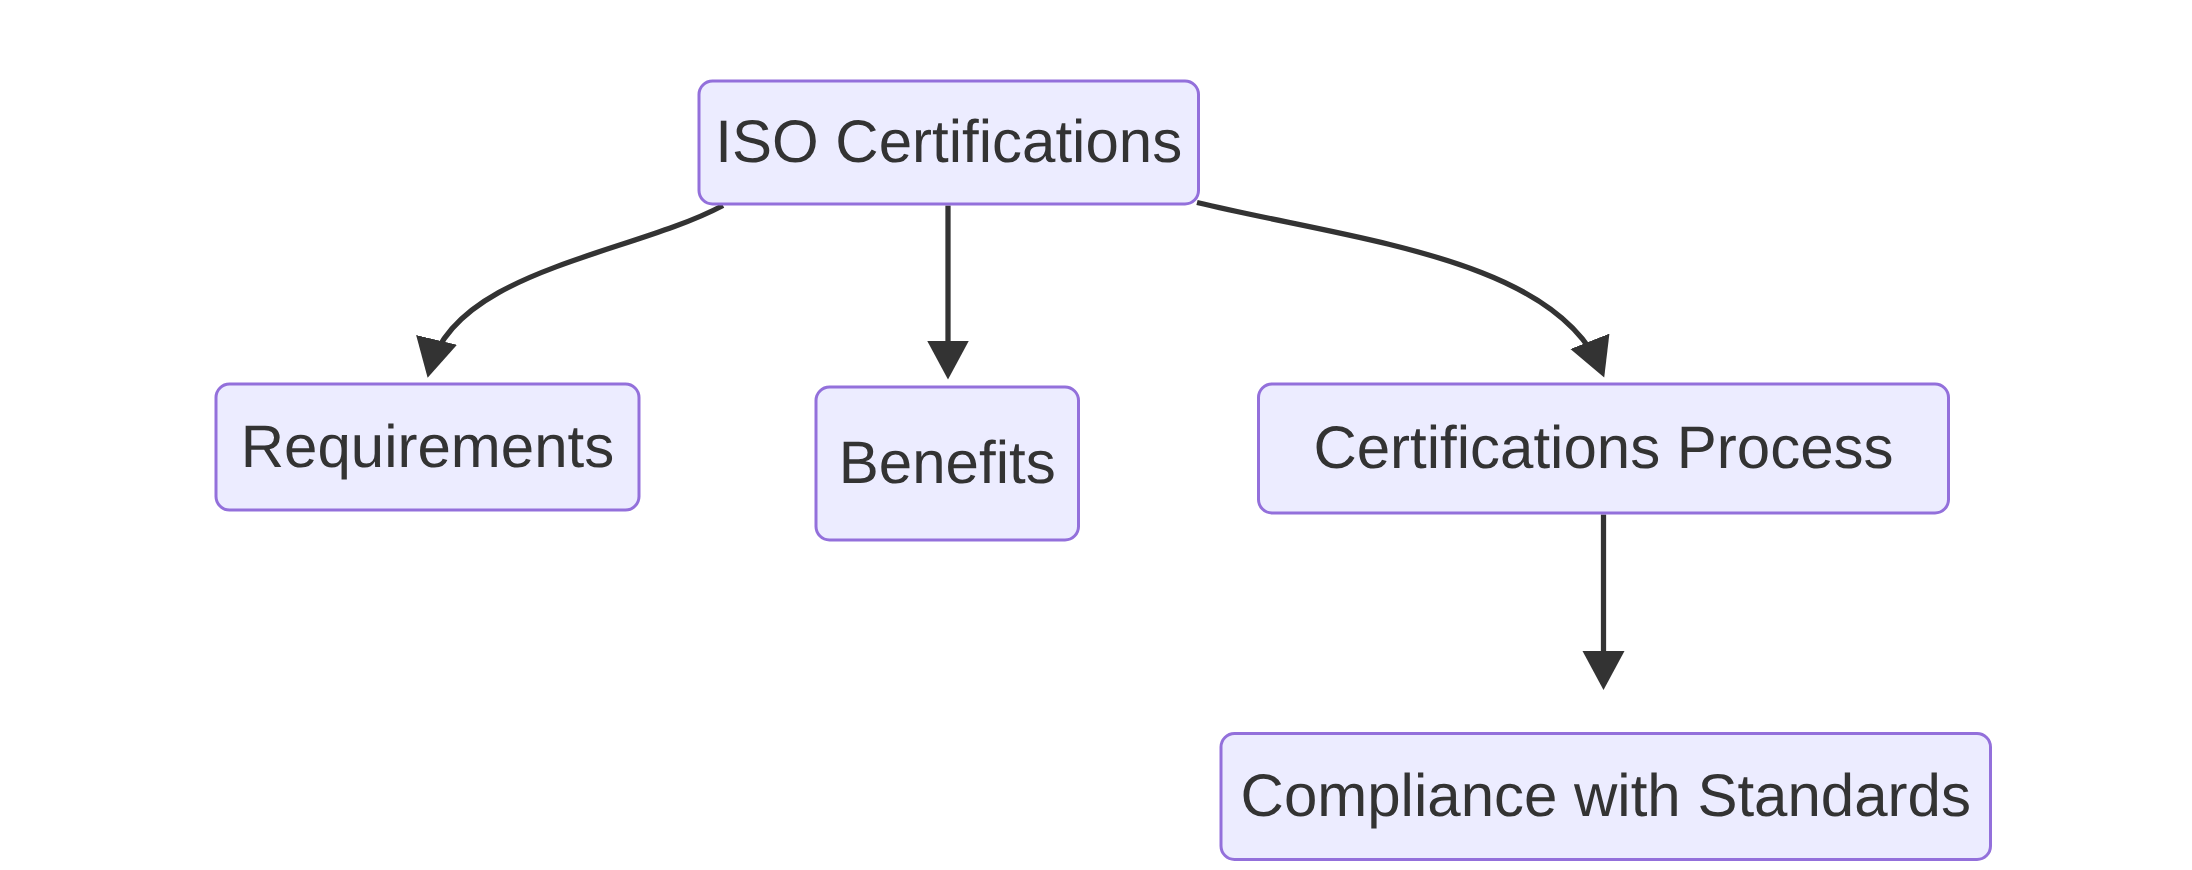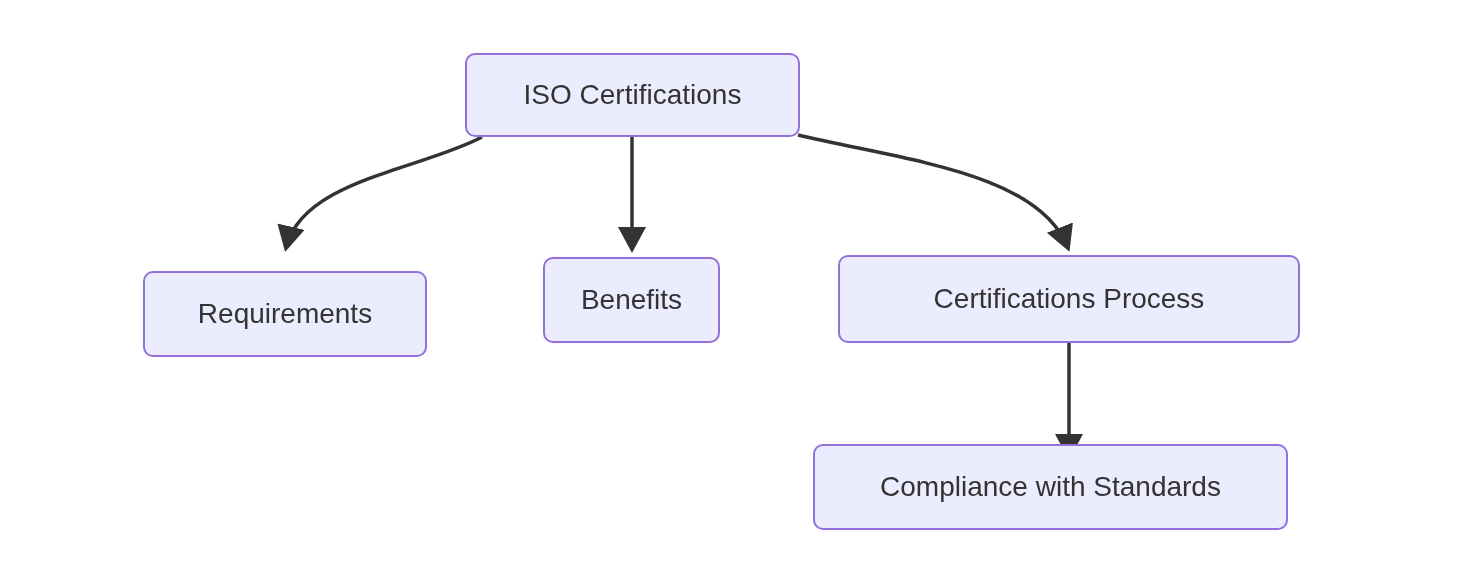--- a/index.html
+++ b/index.html
@@ -32,21 +32,21 @@
     box-sizing: border-box;
     background: #ECECFF;
     border: 2px solid #9370DB;
     border-radius: 10px;
     display: flex;
     align-items: center;
     justify-content: center;
   }
   .node-label {
     color: #333333;
-    font-size: 28px;
+    font-size: 40px;
     line-height: 1.2;
     white-space: nowrap;
   }
 </style>
 </head>
 <body>
 
 <div class="canvas">
 
   <svg class="edge-layer" width="1461" height="580" viewBox="0 0 1461 580" xmlns="http://www.w3.org/2000/svg">
@@ -58,29 +58,29 @@
     <path class="edge" d="M 482 137 C 420 170, 302 180, 286 248" marker-end="url(#arrowhead)"></path>
     <path class="edge" d="M 632 137 L 632 249" marker-end="url(#arrowhead)"></path>
     <path class="edge" d="M 798 135 C 902 160, 1038 172, 1068 248" marker-end="url(#arrowhead)"></path>
     <path class="edge" d="M 1069 343 L 1069 456" marker-end="url(#arrowhead)"></path>
   </svg>
 
   <div class="node" style="left:465px; top:53px; width:335px; height:84px;">
     <span class="node-label">ISO Certifications</span>
   </div>
 
-  <div class="node" style="left:143px; top:271px; width:284px; height:86px;">
+  <div class="node" style="left:143px; top:255px; width:284px; height:86px;">
     <span class="node-label">Requirements</span>
   </div>
 
-  <div class="node" style="left:543px; top:257px; width:177px; height:86px;">
+  <div class="node" style="left:543px; top:257px; width:177px; height:104px;">
     <span class="node-label">Benefits</span>
   </div>
 
   <div class="node" style="left:838px; top:255px; width:462px; height:88px;">
     <span class="node-label">Certifications Process</span>
   </div>
 
-  <div class="node" style="left:813px; top:444px; width:475px; height:86px;">
+  <div class="node" style="left:813px; top:488px; width:515px; height:86px;">
     <span class="node-label">Compliance with Standards</span>
   </div>
 
 </div>
 
 </body></html>

